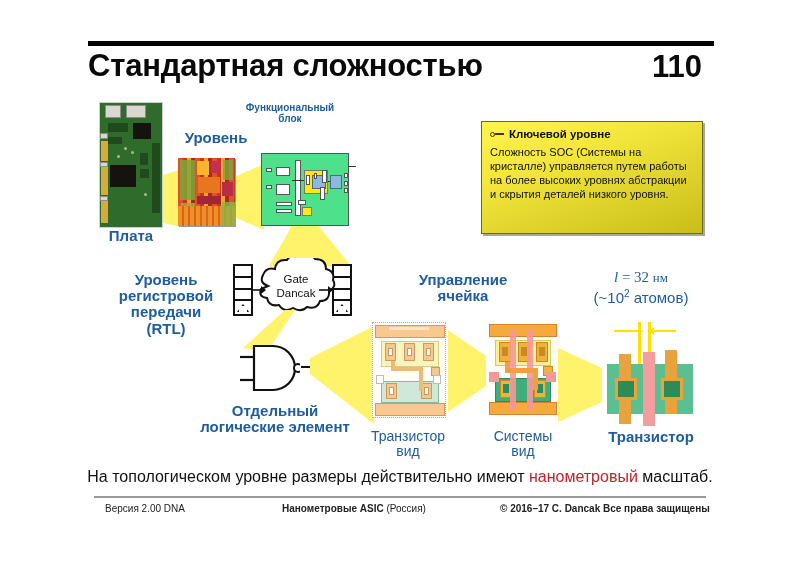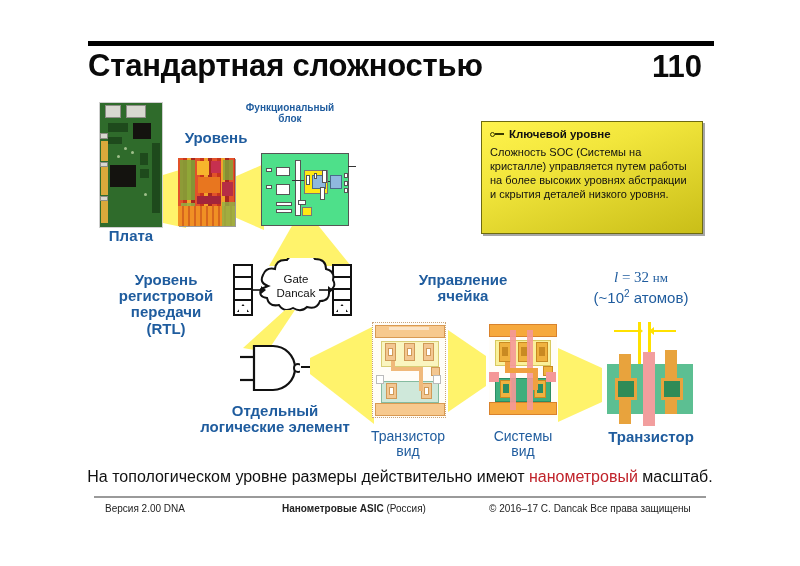--- a/index.html
+++ b/index.html
@@ -55,21 +55,21 @@
     position:absolute;left:0;top:468px;width:800px;text-align:center;
     font-size:16px;color:#111;
   }
   .hl-red{color:#C0232B;}
 
   
   .rule-bot{position:absolute;left:94px;top:496px;width:612px;height:1.6px;background:#9a9a9a;}
   .foot{position:absolute;top:503px;font-size:10px;color:#222;white-space:nowrap;}
   .foot.l{left:105px;}
   .foot.c{left:282px;}
-  .foot.r{left:489px;}
+  .foot.r{left:500px;font-weight:bold;}
   .foot b{font-weight:bold;}
 
   
   .pcb{position:absolute;left:99px;top:102px;width:62px;height:124px;background:#2f6b2b;border:1px solid #cfcfcf;overflow:hidden;}
   .pcb .pc{position:absolute;background:#1e4a1c;}
   .pcb .gold{position:absolute;background:#d9a93b;}
   .pcb .conn{position:absolute;background:#d8d8d0;border:1px solid #8d8d86;box-sizing:border-box;}
   .pcb .chip{position:absolute;background:#14130f;}
   .pcb .dot{position:absolute;background:#9fbf8a;border-radius:50%;}
 

